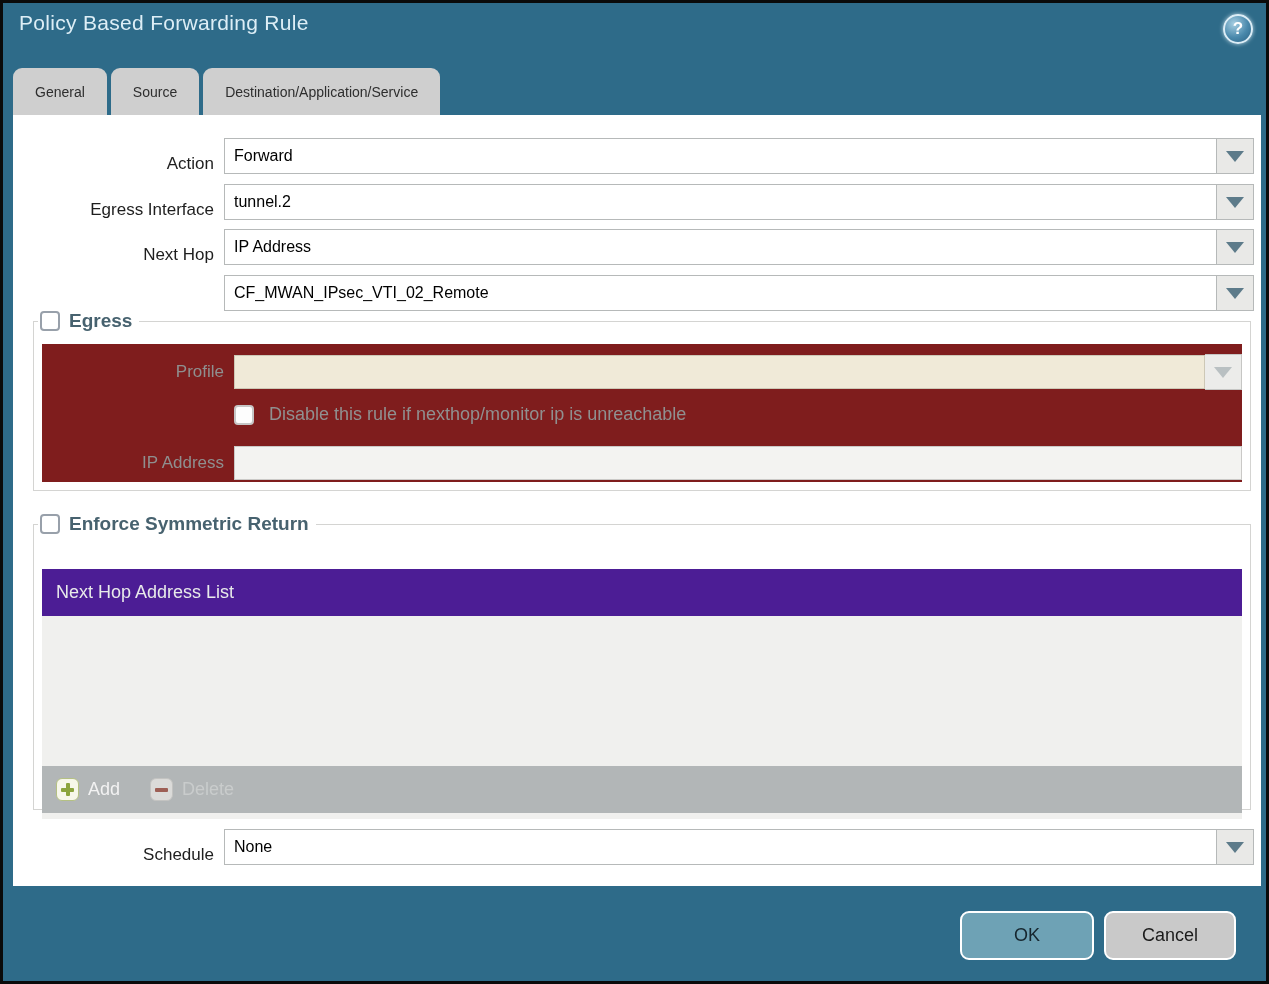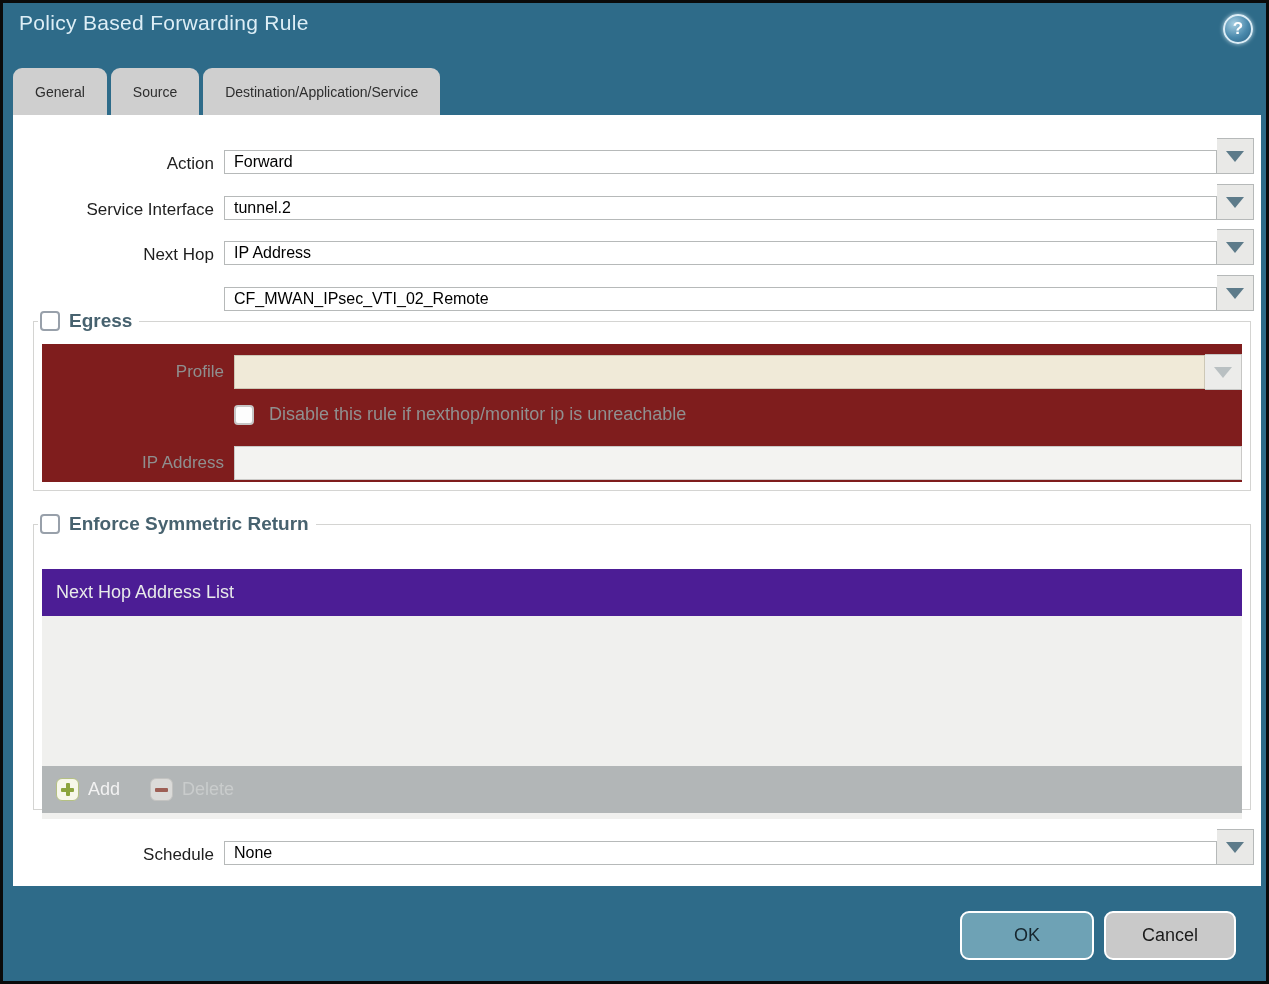--- a/index.html
+++ b/index.html
@@ -42,21 +42,21 @@
     position: absolute; left: 10px; top: 112px; width: 1248px; height: 771px;
     background: #ffffff;
   }
 
   .frow { position: absolute; left: 4px; display: flex; align-items: flex-end; border-radius: 12px; }
   .flabel {
     width: 197px; margin-right: 10px; text-align: right;
     font-size: 17px; color: #1e1e1e;
   }
   .combo {
-    width: 993px; height: 24px; border: 1px solid #b6b9b9; background: #fff;
+    width: 993px; height: 36px; border: 1px solid #b6b9b9; background: #fff;
     font-family: "Liberation Sans", sans-serif;
     font-size: 16px; color: #000; padding: 0 9px; outline: none;
   }
   .dd {
     width: 37px; height: 36px; background: #e9e9e7;
     border: 1px solid #b6b9b9; border-left: none;
     display: flex; align-items: center; justify-content: center; cursor: pointer;
   }
   .tri {
     width: 0; height: 0;
@@ -163,21 +163,21 @@
 
     <div class="frow" style="top:23px;">
       <div class="flabel">Action</div>
       <input class="combo" readonly="" value="Forward" style="">
       <div class="dd">
         <span class="tri"></span>
       </div>
     </div>
 
     <div class="frow" style="top:69px;">
-      <div class="flabel">Service Interface</div>
+      <div class="flabel">Egress Interface</div>
       <input class="combo" readonly="" value="tunnel.2" style="">
       <div class="dd">
         <span class="tri"></span>
       </div>
     </div>
 
     <div class="frow" style="top:114px;">
       <div class="flabel">Next Hop</div>
       <input class="combo" readonly="" value="IP Address" style="">
       <div class="dd">

